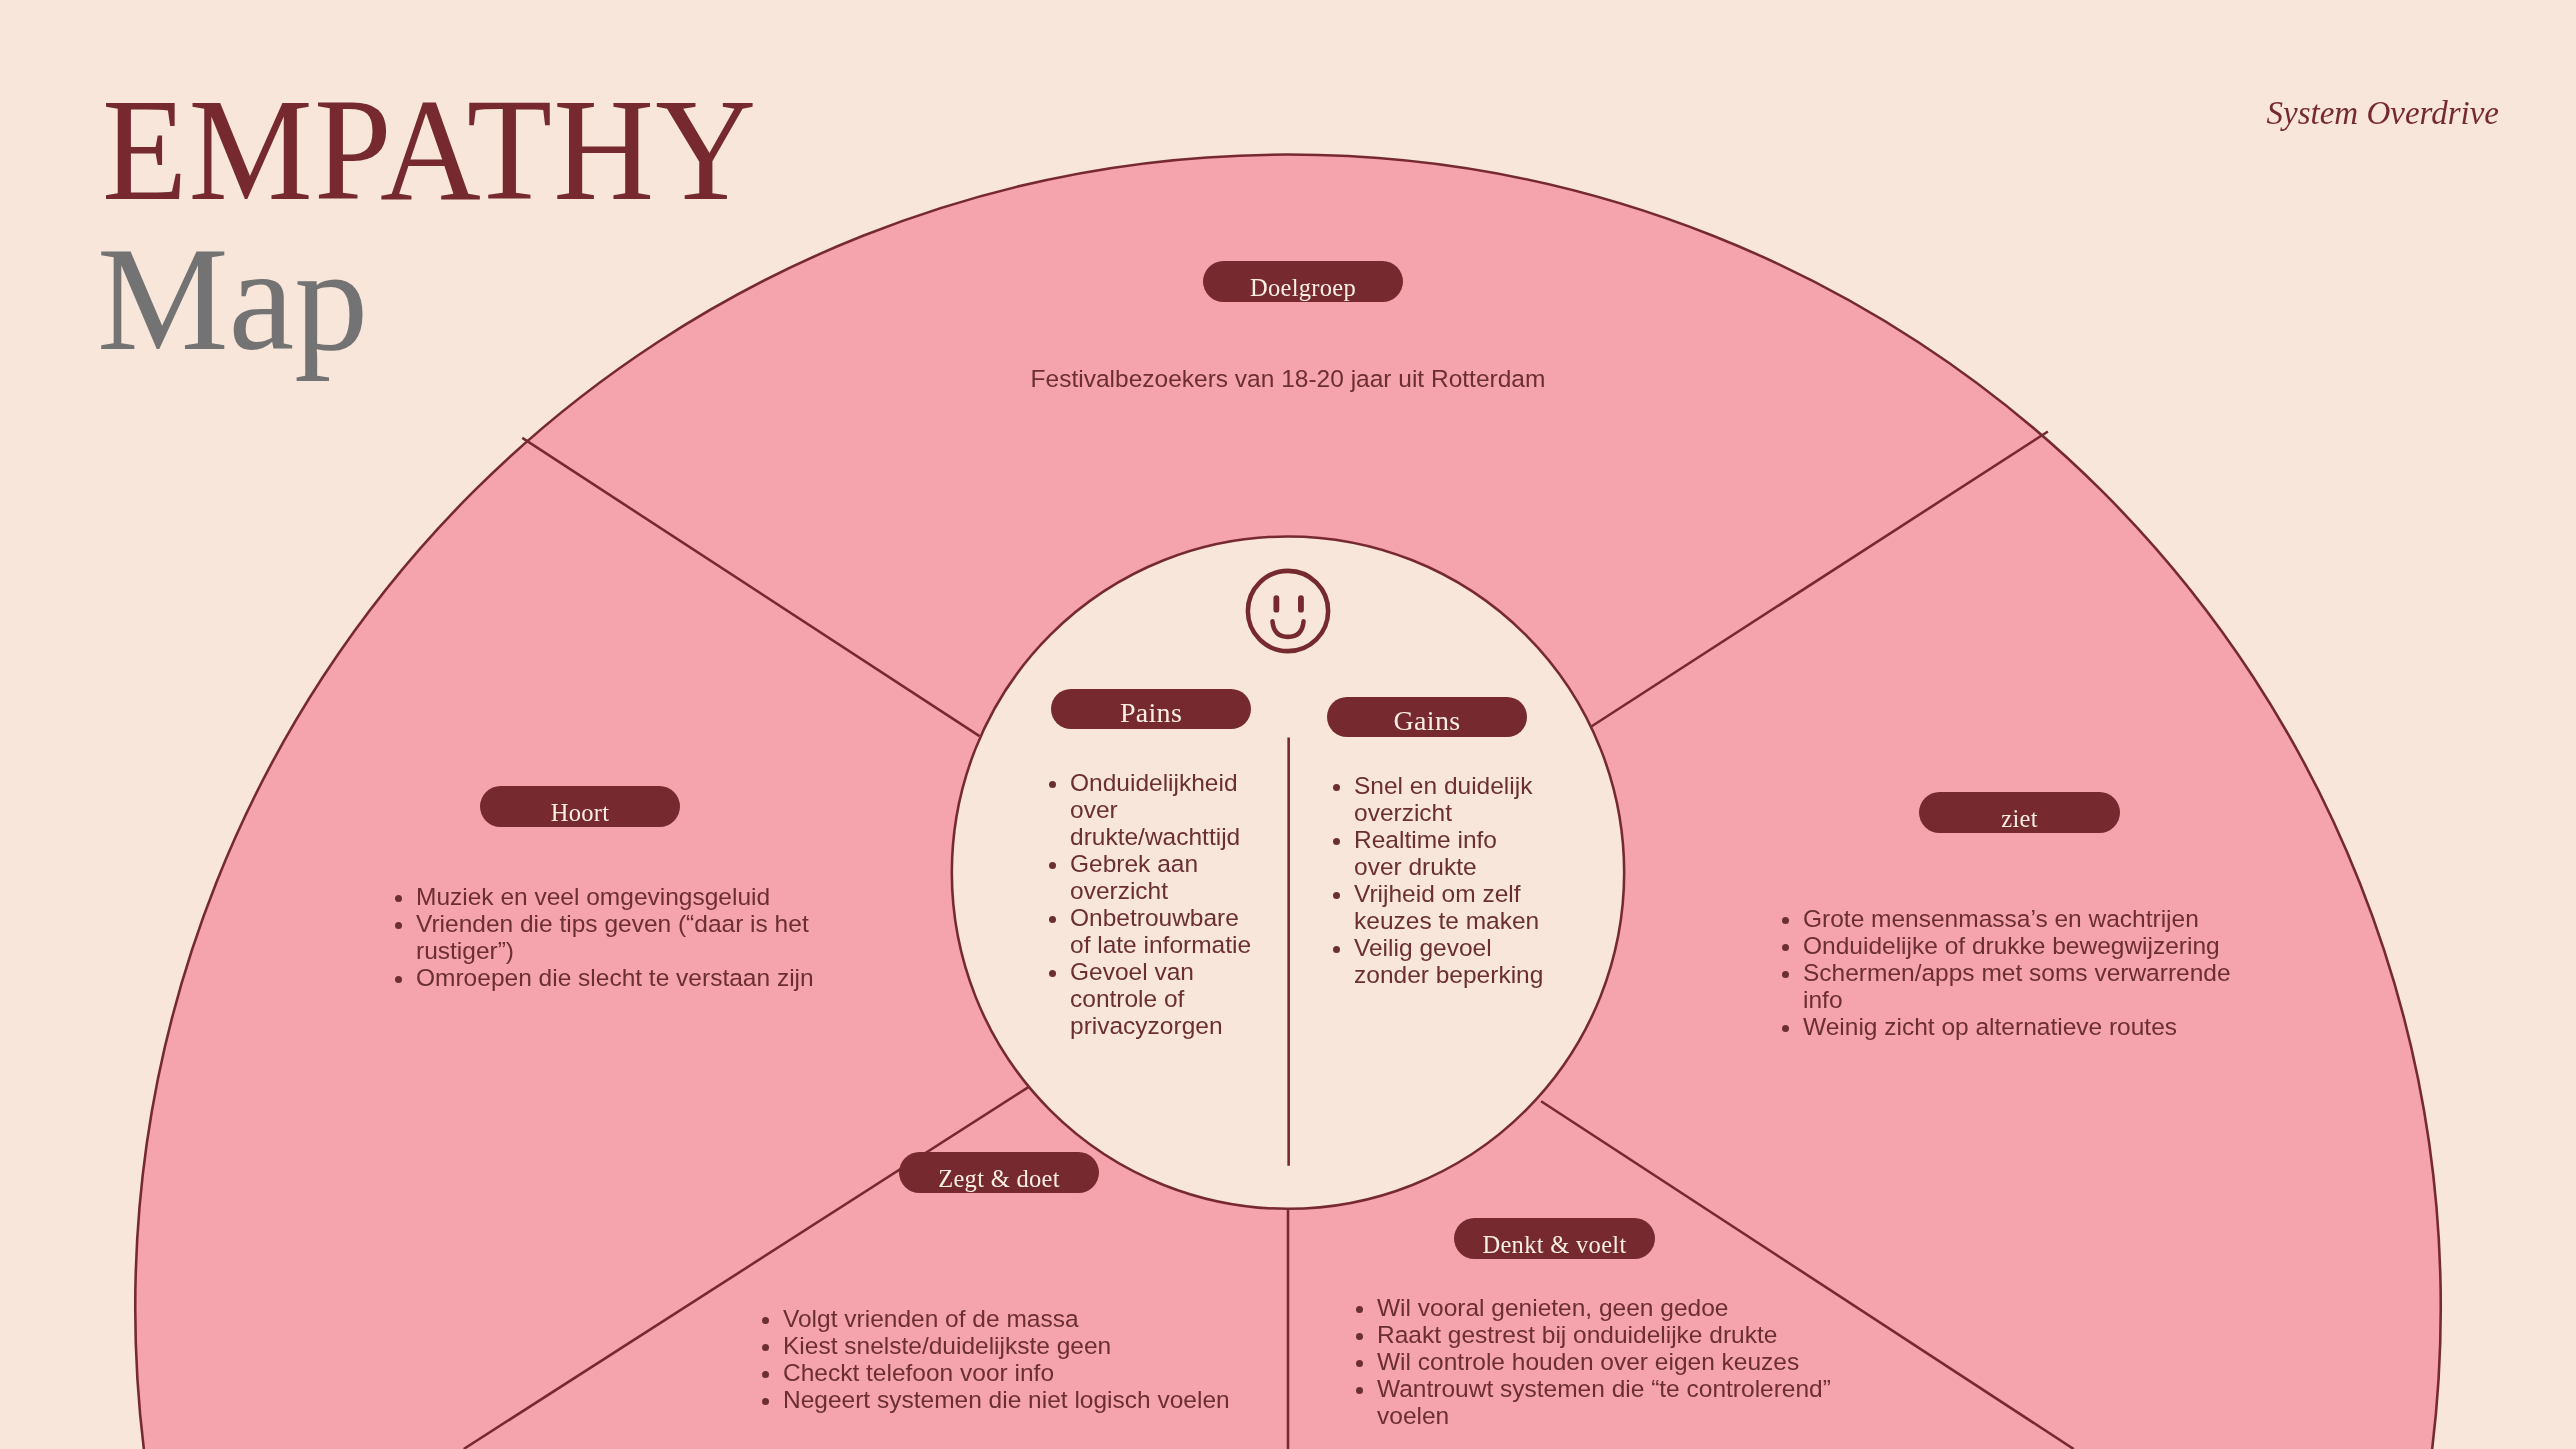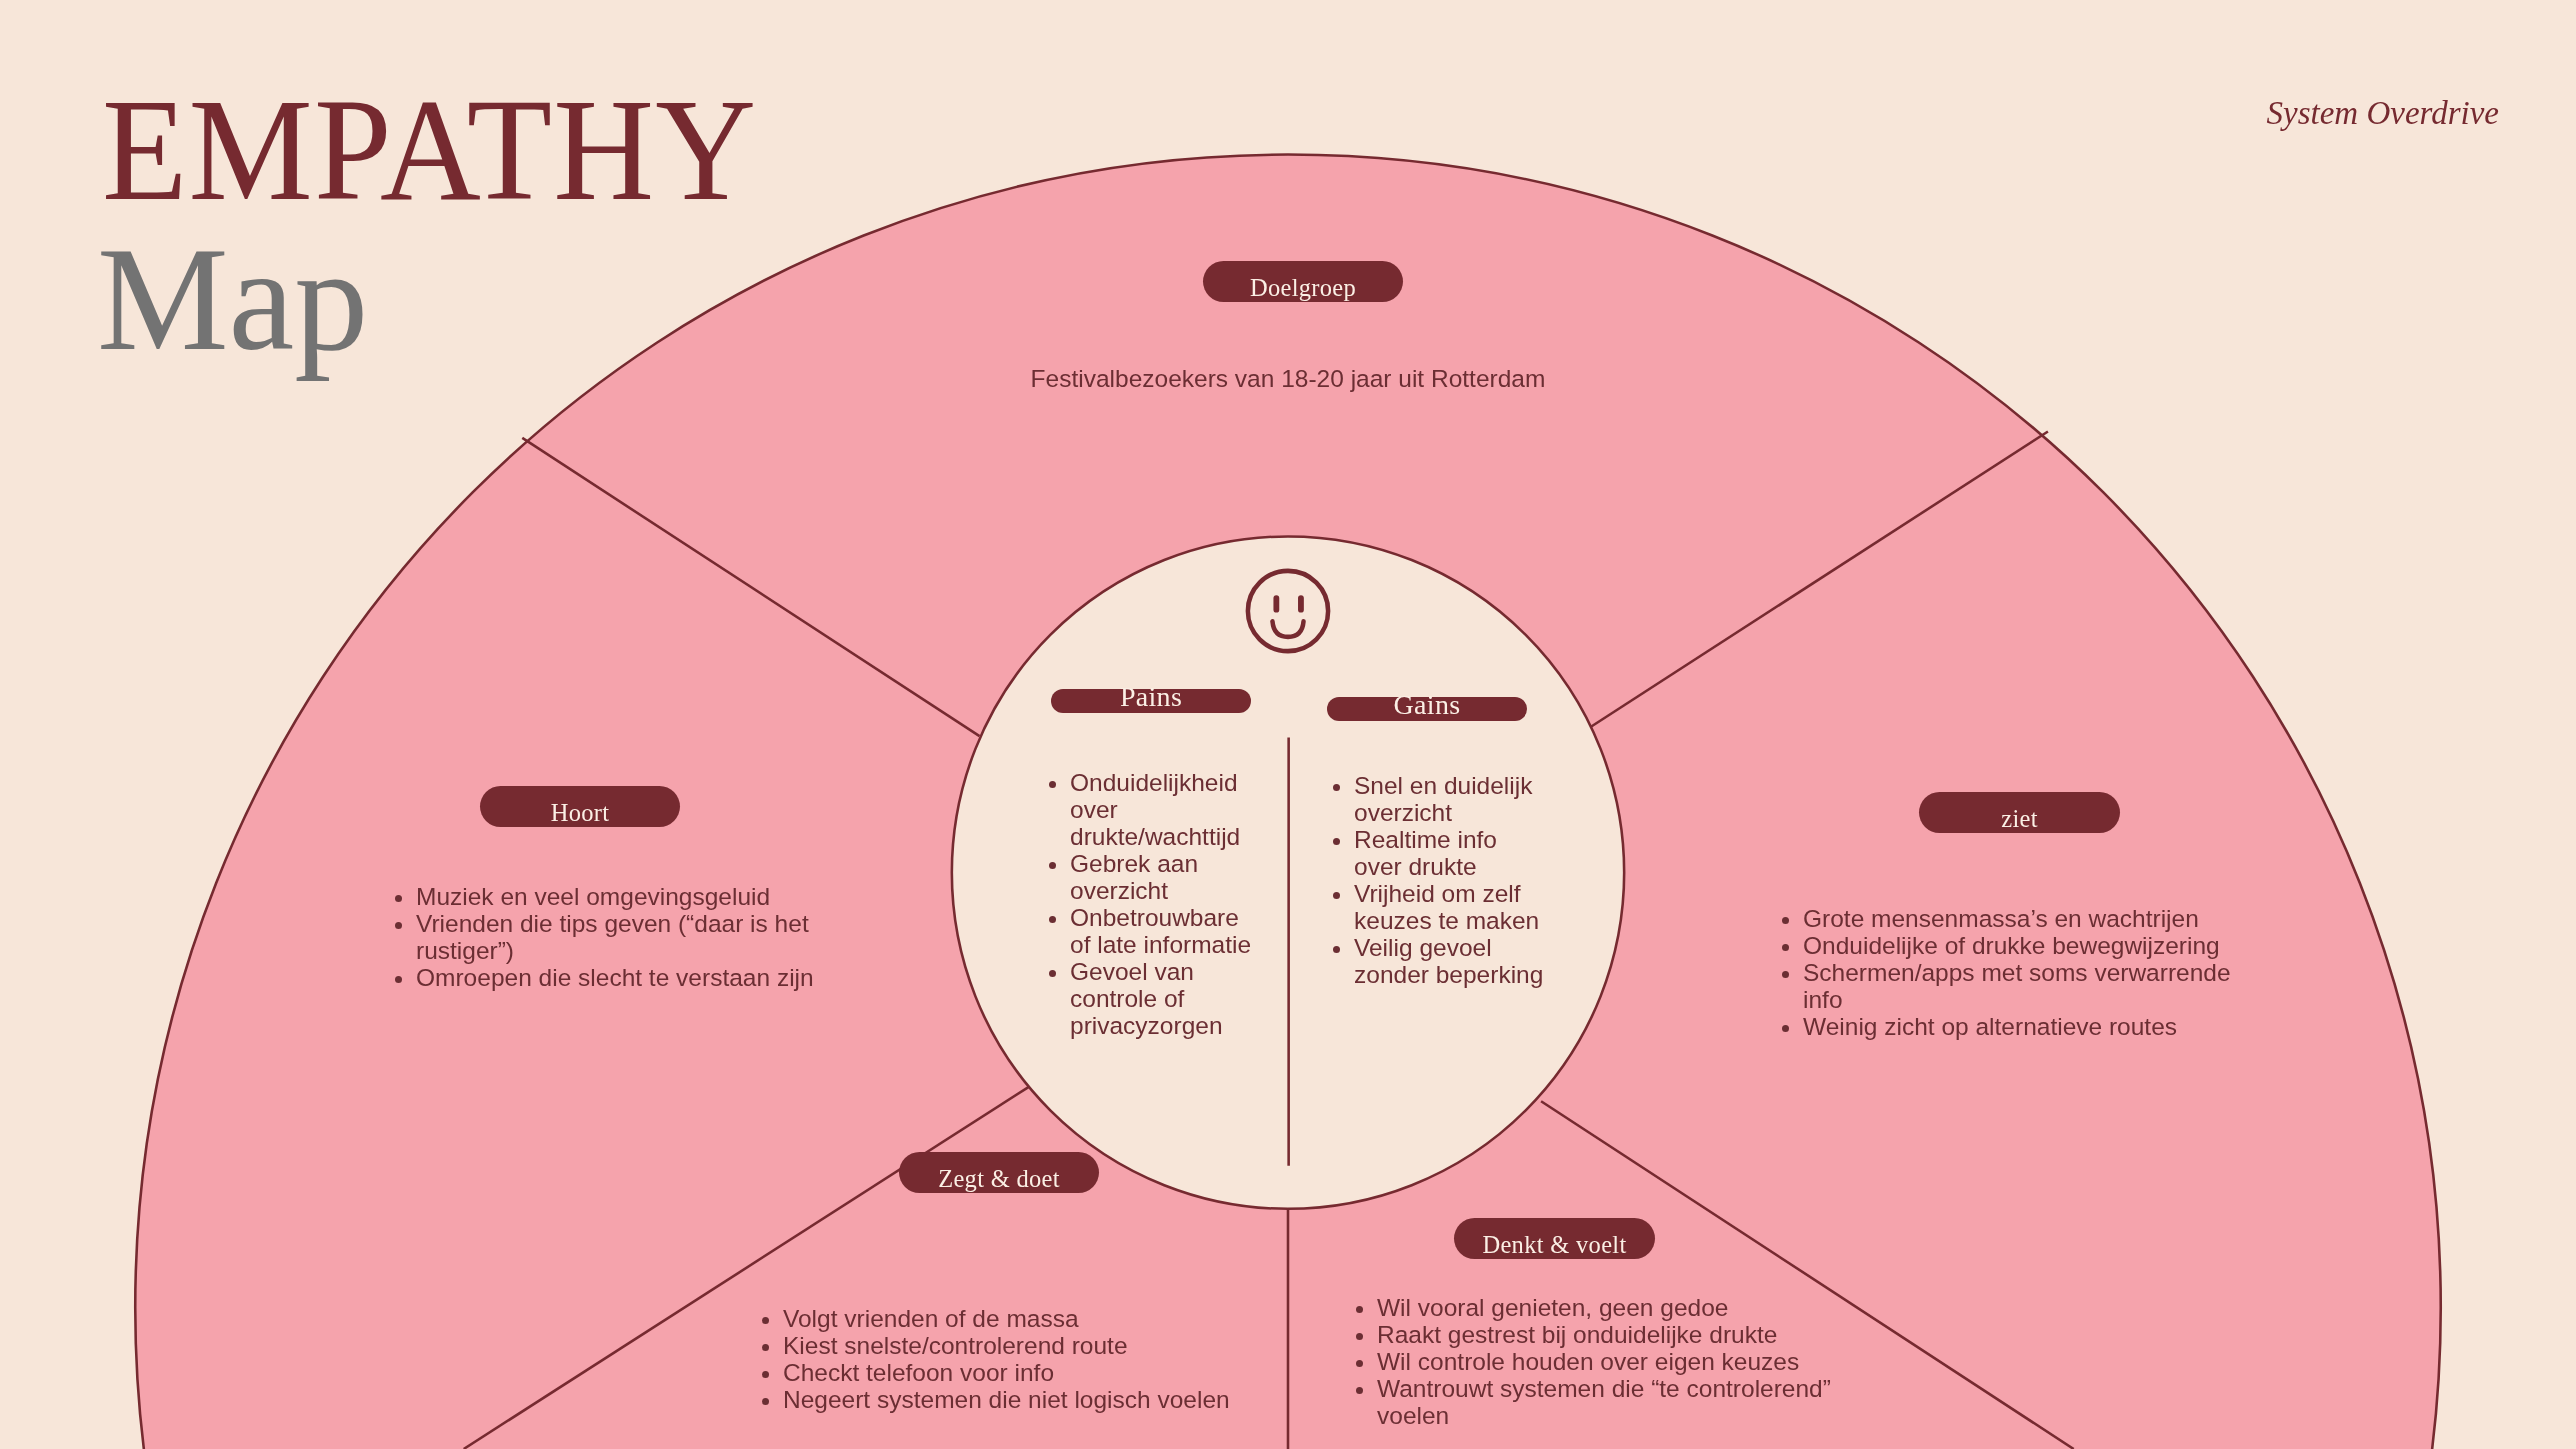--- a/index.html
+++ b/index.html
@@ -27,21 +27,21 @@
     font-family: "Liberation Serif", serif; font-style: italic;
     font-size: 33px; color: #762A30;
   }
   .pill {
     position: absolute; height: 41px; border-radius: 20.6px;
     background: #762A30; color: #FBEFE5;
     font-family: "Liberation Serif", serif; font-size: 24.5px;
     display: flex; align-items: flex-end; justify-content: center;
     letter-spacing: 0.3px;
   }
-  .pill.big { height: 24px; font-size: 28px; }
+  .pill.big { height: 40px; font-size: 28px; }
   .text {
     position: absolute; font-size: 24.5px; line-height: 27px; color: #6B2E33;
   }
   ul.bullets { margin: 12px; padding: 0 0 0 28px; list-style: disc; }
   ul.bullets li { font-size: 24.5px; line-height: 27px; color: #6B2E33; padding-left: 0; }
   .smiley { position: absolute; left: 1244px; top: 567px; width: 88px; height: 88px; }
 </style>
 </head>
 <body>
 
@@ -119,21 +119,21 @@
     <li>Weinig zicht op alternatieve routes</li>
   </ul>
 </div>
 
 <div class="pill" style="left:899px; top:1152px; width:200px;">
   <span>Zegt &amp; doet</span>
 </div>
 <div class="text" style="left:743px; top:1293px; width:528px;">
   <ul class="bullets">
     <li>Volgt vrienden of de massa</li>
-    <li>Kiest snelste/controlerend route</li>
+    <li>Kiest snelste/duidelijkste geen</li>
     <li>Checkt telefoon voor info</li>
     <li>Negeert systemen die niet logisch voelen</li>
   </ul>
 </div>
 
 <div class="pill" style="left:1454px; top:1218px; width:201px;">
   <span>Denkt &amp; voelt</span>
 </div>
 <div class="text" style="left:1337px; top:1282px; width:535px;">
   <ul class="bullets">

